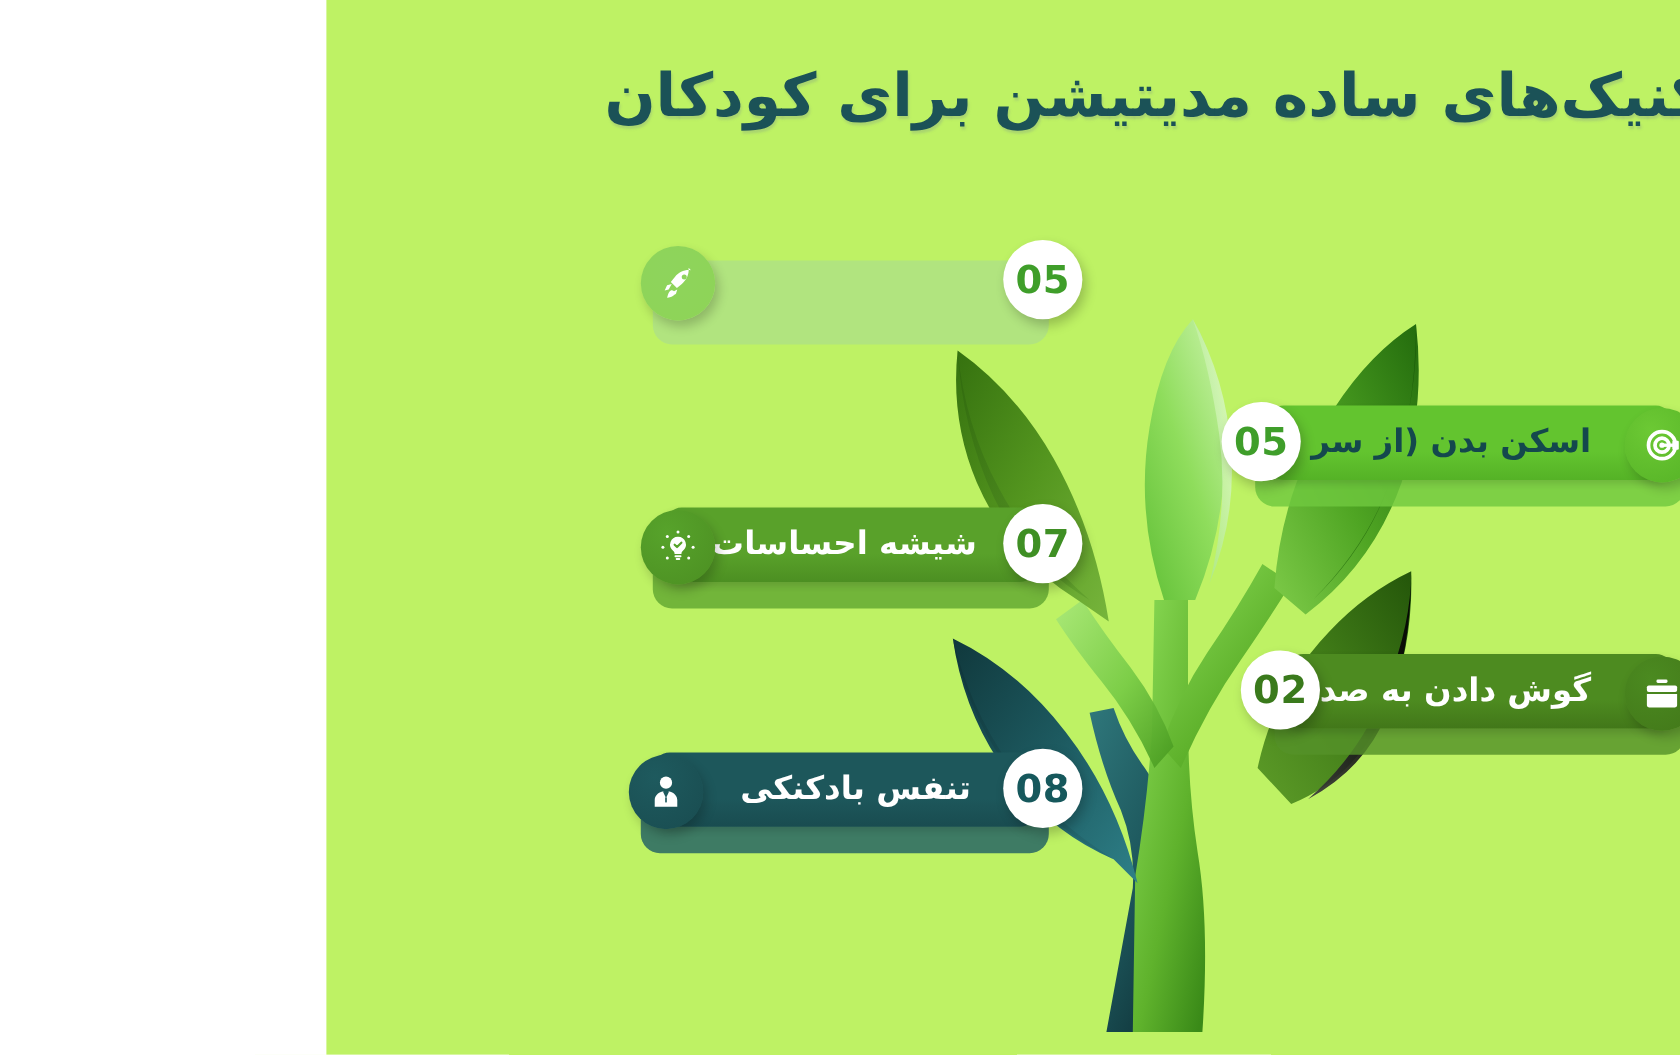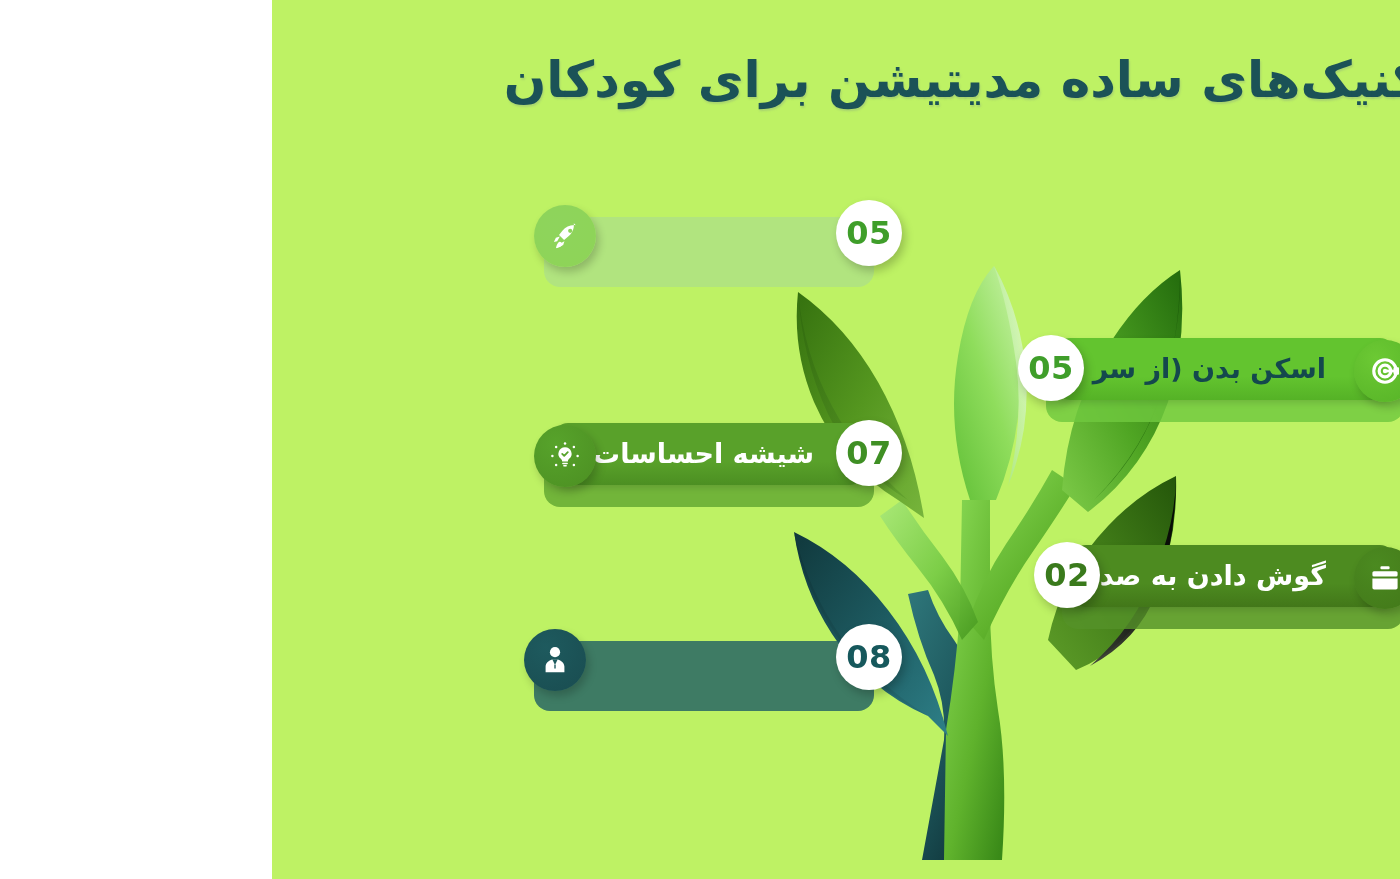--- a/index.html
+++ b/index.html
@@ -303,20 +303,23 @@
         <rect x="11.4" y="4.2" width="9.2" height="3" rx="1.2" fill="#fff"></rect>
         <rect x="3.4" y="9.2" width="25.2" height="5.4" rx="1.6" fill="#fff"></rect>
         <path d="M3.4 16.4h25.2v9.4a1.8 1.8 0 01-1.8 1.8H5.2a1.8 1.8 0 01-1.8-1.8z" fill="#fff"></path>
       </svg>
     </div>
     <div class="num-badge" style="color: rgb(58, 122, 28); text-align: right;">02</div>
   </div>
 
   <div class="card left" id="card-01">
     <div class="plate" style="background: rgb(35, 100, 104);"></div>
+    <div class="bar" style="background: linear-gradient(rgb(29, 87, 91) 0%, rgb(29, 87, 91) 62%, rgb(25, 76, 80) 100%);">
+      <span class="label" style="color: rgb(255, 255, 255);">تنفس بادکنکی</span>
+    </div>
     <div class="icon-bubble" style="background: radial-gradient(circle at 35% 30%, rgb(30, 90, 94), rgb(25, 76, 80));">
       <svg viewBox="0 0 32 32" xmlns="http://www.w3.org/2000/svg">
         <circle cx="16" cy="8.2" r="5.1" fill="#fff"></circle>
         <path d="M16 15.2c-5.2 0-9.4 3.3-9.4 7.4v5.6h18.8v-5.6c0-4.1-4.2-7.4-9.4-7.4z" fill="#fff"></path>
         <path d="M13.4 15.6L16 21l2.6-5.4c-.8-.3-1.7-.4-2.6-.4s-1.8.1-2.6.4z" fill="#1e5a5e"></path>
         <rect x="15.3" y="20.4" width="1.4" height="4.4" rx="0.7" fill="#1e5a5e"></rect>
       </svg>
     </div>
     <div class="num-badge" style="color: rgb(22, 88, 92);">08</div>
   </div>

